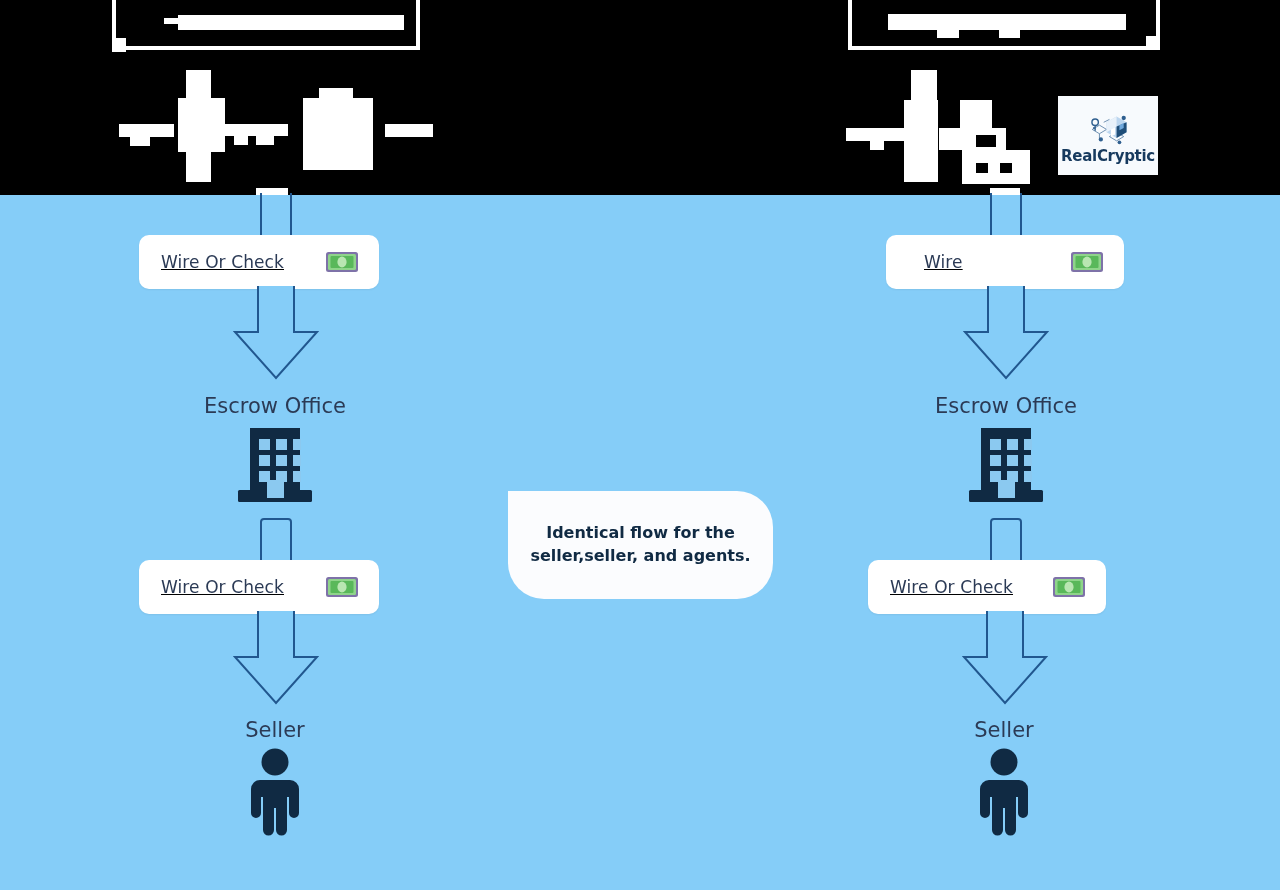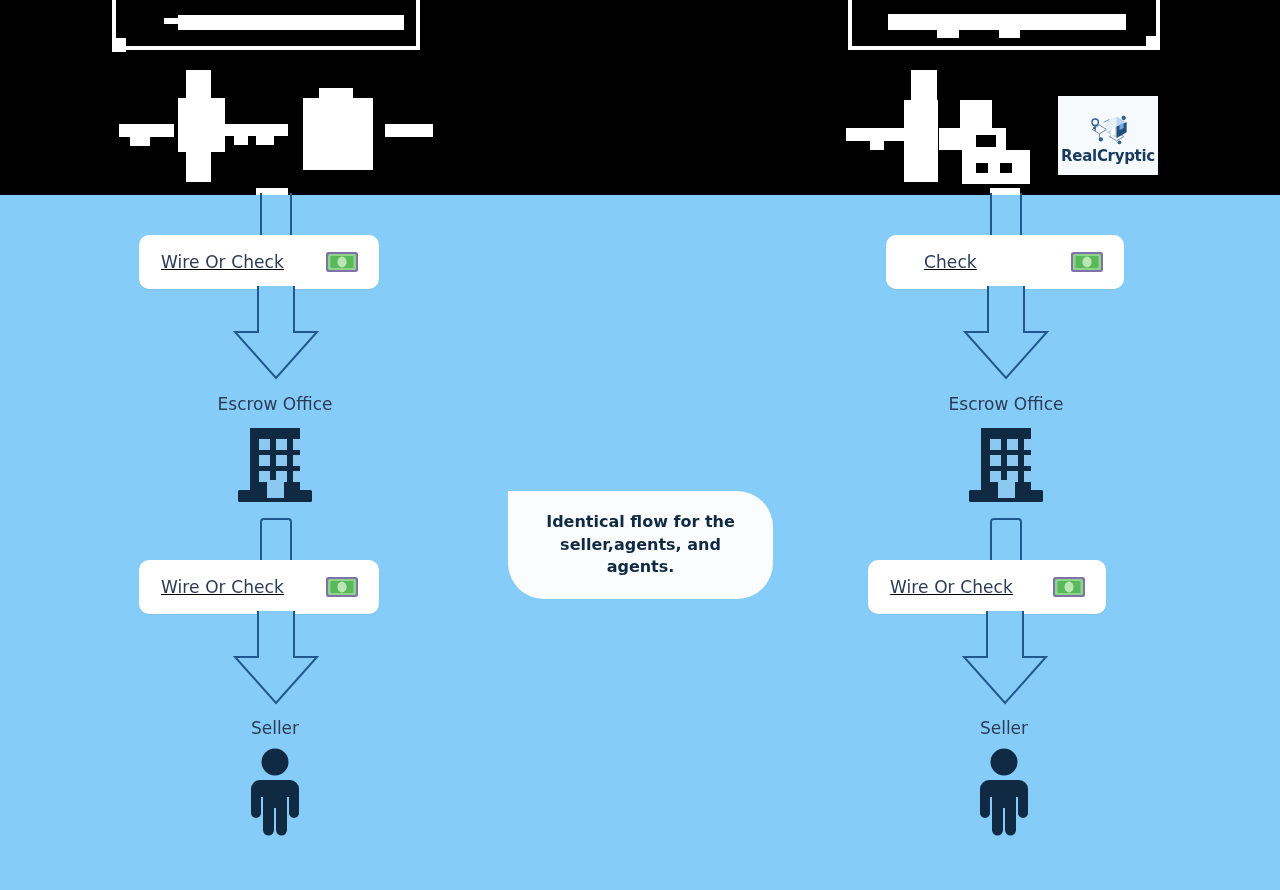--- a/index.html
+++ b/index.html
@@ -97,21 +97,21 @@
     color: #2b3a55;
     letter-spacing: 0.1px;
     white-space: nowrap;
   }
   .money-icon { width: 34px; height: 22px; display: block; flex: none; }
 
   
   .node-label {
     position: absolute;
     font-family: "DejaVu Sans", sans-serif;
-    font-size: 17px;
+    font-size: 21px;
     color: #2b3a55;
     text-align: center;
     white-space: nowrap;
     transform: translateX(-50%);
   }
 
   
   .node-icon {
     position: absolute;
     transform: translateX(-50%);
@@ -261,29 +261,29 @@
   </svg>
 
   <div class="node-label" style="left:275px; top:718px;">Seller</div>
 
   <svg class="node-icon" style="left:275px; top:748px; width:52px; height:92px;" viewBox="0 0 52 92">
     <circle cx="26" cy="14" r="13.5" fill="#102a43"></circle>
     <path d="M11 32 h30 a9 9 0 0 1 9 9 v24 a5 5 0 0 1 -10 0 v-16 h-2 v33 a5.5 5.5 0 0 1 -11 0 v-22 h-2 v22 a5.5 5.5 0 0 1 -11 0 v-33 h-2 v16 a5 5 0 0 1 -10 0 v-24 a9 9 0 0 1 9 -9 z" fill="#102a43"></path>
   </svg>
 
   <div class="callout">
-    <div class="callout-text">Identical flow for the seller,agents, and agents.</div>
+    <div class="callout-text">Identical flow for the seller,seller, and agents.</div>
   </div>
 
   <svg class="stub" style="left:988px; top:193px; width:36px; height:50px;" viewBox="0 0 36 50">
     <path d="M3 0 L3 50 M33 0 L33 50" fill="none"></path>
   </svg>
 
   <div class="pill" style="left:886px; top:235px; width:238px; padding:0 20px 0 38px;">
-    <span class="pill-label">Check</span>
+    <span class="pill-label">Wire</span>
     <svg class="money-icon" viewBox="0 0 34 22">
       <rect x="1" y="1" width="32" height="20" rx="2.5" fill="#7e72a8"></rect>
       <rect x="3" y="3" width="28" height="16" rx="1.5" fill="#8fd48a"></rect>
       <rect x="5.5" y="5" width="23" height="12" rx="1" fill="#59b85a"></rect>
       <ellipse cx="17" cy="11" rx="4.6" ry="5.4" fill="#b9e6b2"></ellipse>
     </svg>
   </div>
 
   <svg class="arrow" style="left:958px; top:286px; width:96px; height:96px;" viewBox="0 0 96 96">
     <path d="M30 0 L30 46 L7 46 L48 92 L89 46 L66 46 L66 0"></path>

